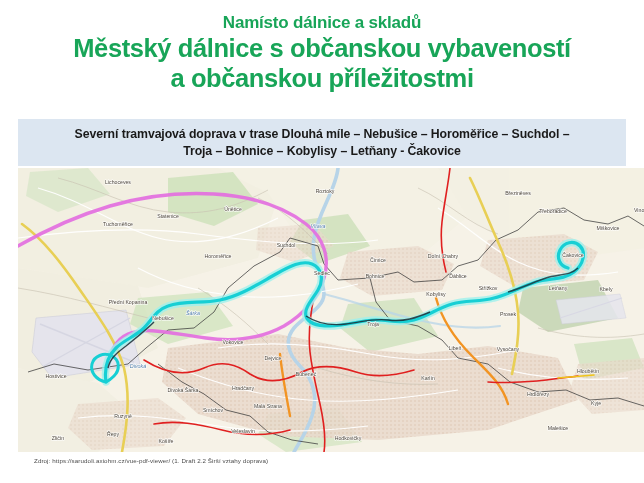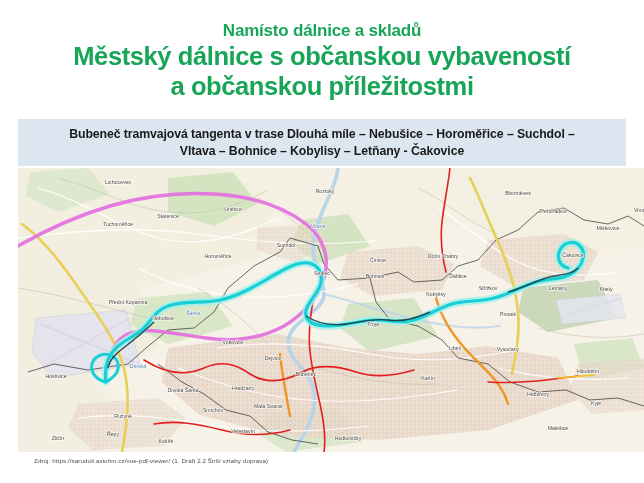--- a/index.html
+++ b/index.html
@@ -7,21 +7,21 @@
     width:644px;height:483px;
     background:#ffffff;
     font-family:"Liberation Sans", sans-serif;
     overflow:hidden;
     position:relative;
   }
   #slide{width:644px;height:483px;position:relative;background:#fff;}
 
   
   .title-block{
-    position:absolute;left:0;top:20px;width:644px;
+    position:absolute;left:0;top:12px;width:644px;
     text-align:center;
   }
   .title-kicker{
     color:#18a558;
     font-size:17px;
     font-weight:bold;
     line-height:21px;
     letter-spacing:-0.2px;
   }
   .title-main{
@@ -81,22 +81,22 @@
 <div id="slide">
 
   <div class="title-block">
     <div class="title-kicker">Namísto dálnice a skladů</div>
     <div class="title-main">Městský dálnice s občanskou vybaveností</div>
     <div class="title-main">a občanskou příležitostmi</div>
   </div>
 
   <div class="banner">
     <div class="banner-text">
-      <span>Bubeneč tramvajová tangenta v trase Dlouhá míle – Nebušice – Horoměřice – Suchdol –</span><br>
-      <span>Vltava – Bohnice – Kobylisy – Letňany - Čakovice</span>
+      <span>Severní tramvajová doprava v trase Dlouhá míle – Nebušice – Horoměřice – Suchdol –</span><br>
+      <span>Troja – Bohnice – Kobylisy – Letňany - Čakovice</span>
     </div>
   </div>
 
   <div class="map-wrap">
     <svg class="map-svg" viewBox="0 0 626 284" preserveAspectRatio="none">
       <defs>
         <pattern id="urbanTex" width="4" height="4" patternUnits="userSpaceOnUse">
           <rect width="4" height="4" fill="#e9d9cc"></rect>
           <rect width="2" height="2" fill="#e2cdbd"></rect>
         </pattern>

